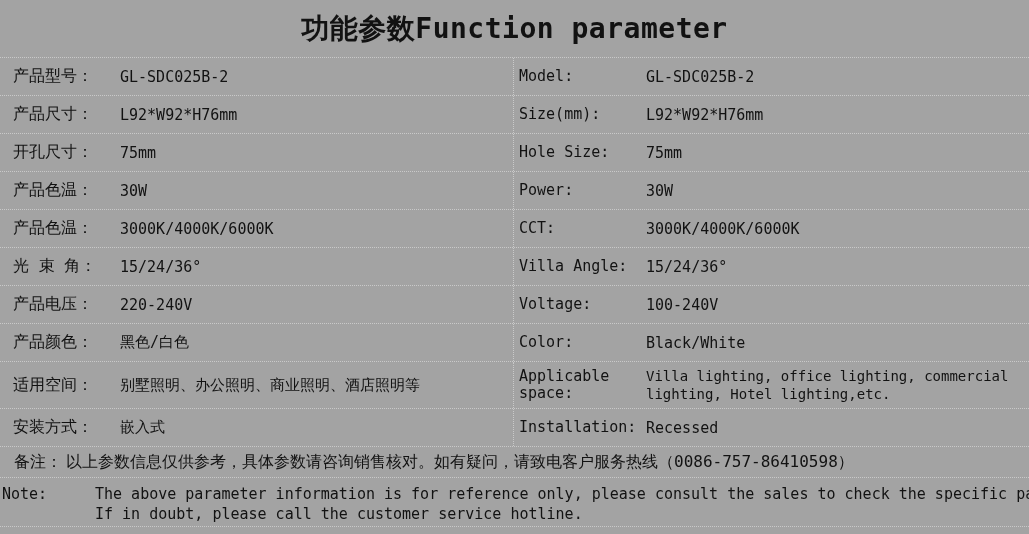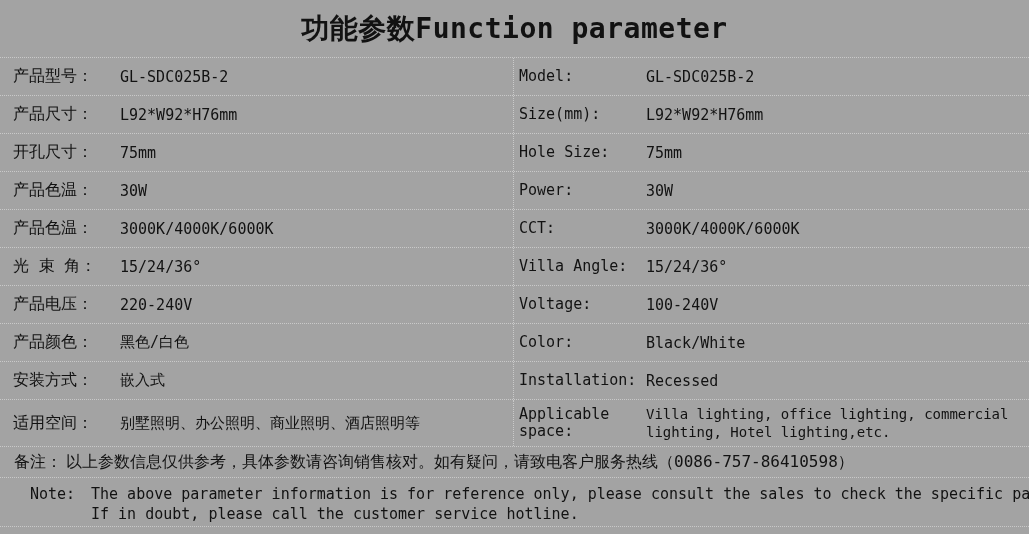--- a/index.html
+++ b/index.html
@@ -64,23 +64,24 @@
     padding-left: 14px;
     font-size: 16px;
     white-space: nowrap;
   }
   .remark-row .remark-label { margin-right: 4px; }
 
   .note-row {
     height: 49px;
     border-bottom: 1px dotted #c9c9c9;
     display: flex;
-    padding: 6px 0 0 30px;
+    padding: 6px 0 0 2px;
     font-size: 15px;
     line-height: 20px;
+    gap: 32px;
   }
   .note-label { width: 61px; flex-shrink: 0; }
   .note-lines { white-space: nowrap; }
 </style>
 </head>
 <body>
 
 <div class="page">
 
   <div class="title-bar">
@@ -170,39 +171,39 @@
       <div class="cell-cn">
         <span class="cn-label">产品颜色：</span>
         <span class="cn-value">黑色/白色</span>
       </div>
       <div class="cell-en">
         <span class="en-label">Color:</span>
         <span class="en-value">Black/White</span>
       </div>
     </div>
 
+    <div class="row tall">
+      <div class="cell-cn">
+        <span class="cn-label">适用空间：</span>
+        <span class="cn-value">别墅照明、办公照明、商业照明、酒店照明等</span>
+      </div>
+      <div class="cell-en">
+        <span class="en-label">Applicable space:</span>
+        <span class="en-value">Villa lighting, office lighting, commercial lighting, Hotel lighting,etc.</span>
+      </div>
+    </div>
+
     <div class="row">
       <div class="cell-cn">
         <span class="cn-label">安装方式：</span>
         <span class="cn-value">嵌入式</span>
       </div>
       <div class="cell-en">
         <span class="en-label">Installation:</span>
         <span class="en-value">Recessed</span>
-      </div>
-    </div>
-
-    <div class="row tall">
-      <div class="cell-cn">
-        <span class="cn-label">适用空间：</span>
-        <span class="cn-value">别墅照明、办公照明、商业照明、酒店照明等</span>
-      </div>
-      <div class="cell-en">
-        <span class="en-label">Applicable space:</span>
-        <span class="en-value">Villa lighting, office lighting, commercial lighting, Hotel lighting,etc.</span>
       </div>
     </div>
 
     <div class="remark-row">
       <span class="remark-label">备注：</span>
       <span class="remark-text">以上参数信息仅供参考，具体参数请咨询销售核对。如有疑问，请致电客户服务热线（0086-757-86410598）</span>
     </div>
 
     <div class="note-row">
       <span class="note-label">Note:</span>

